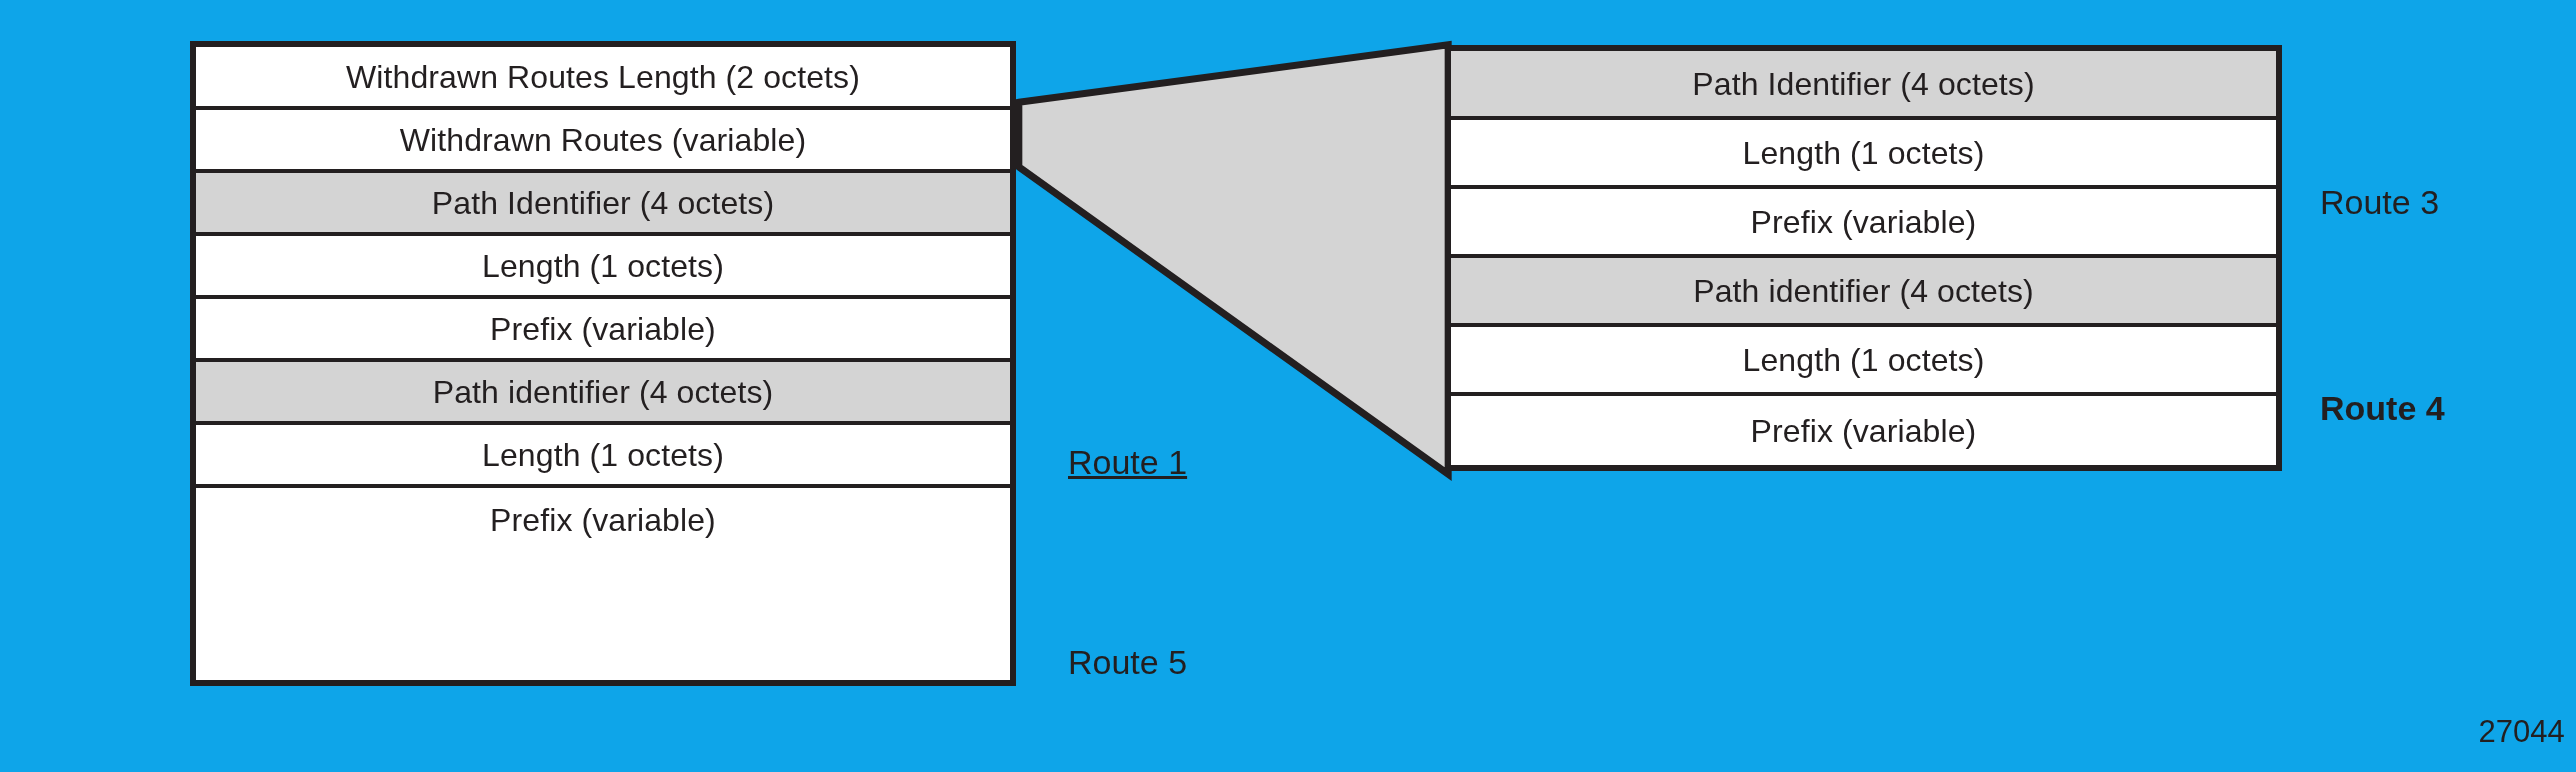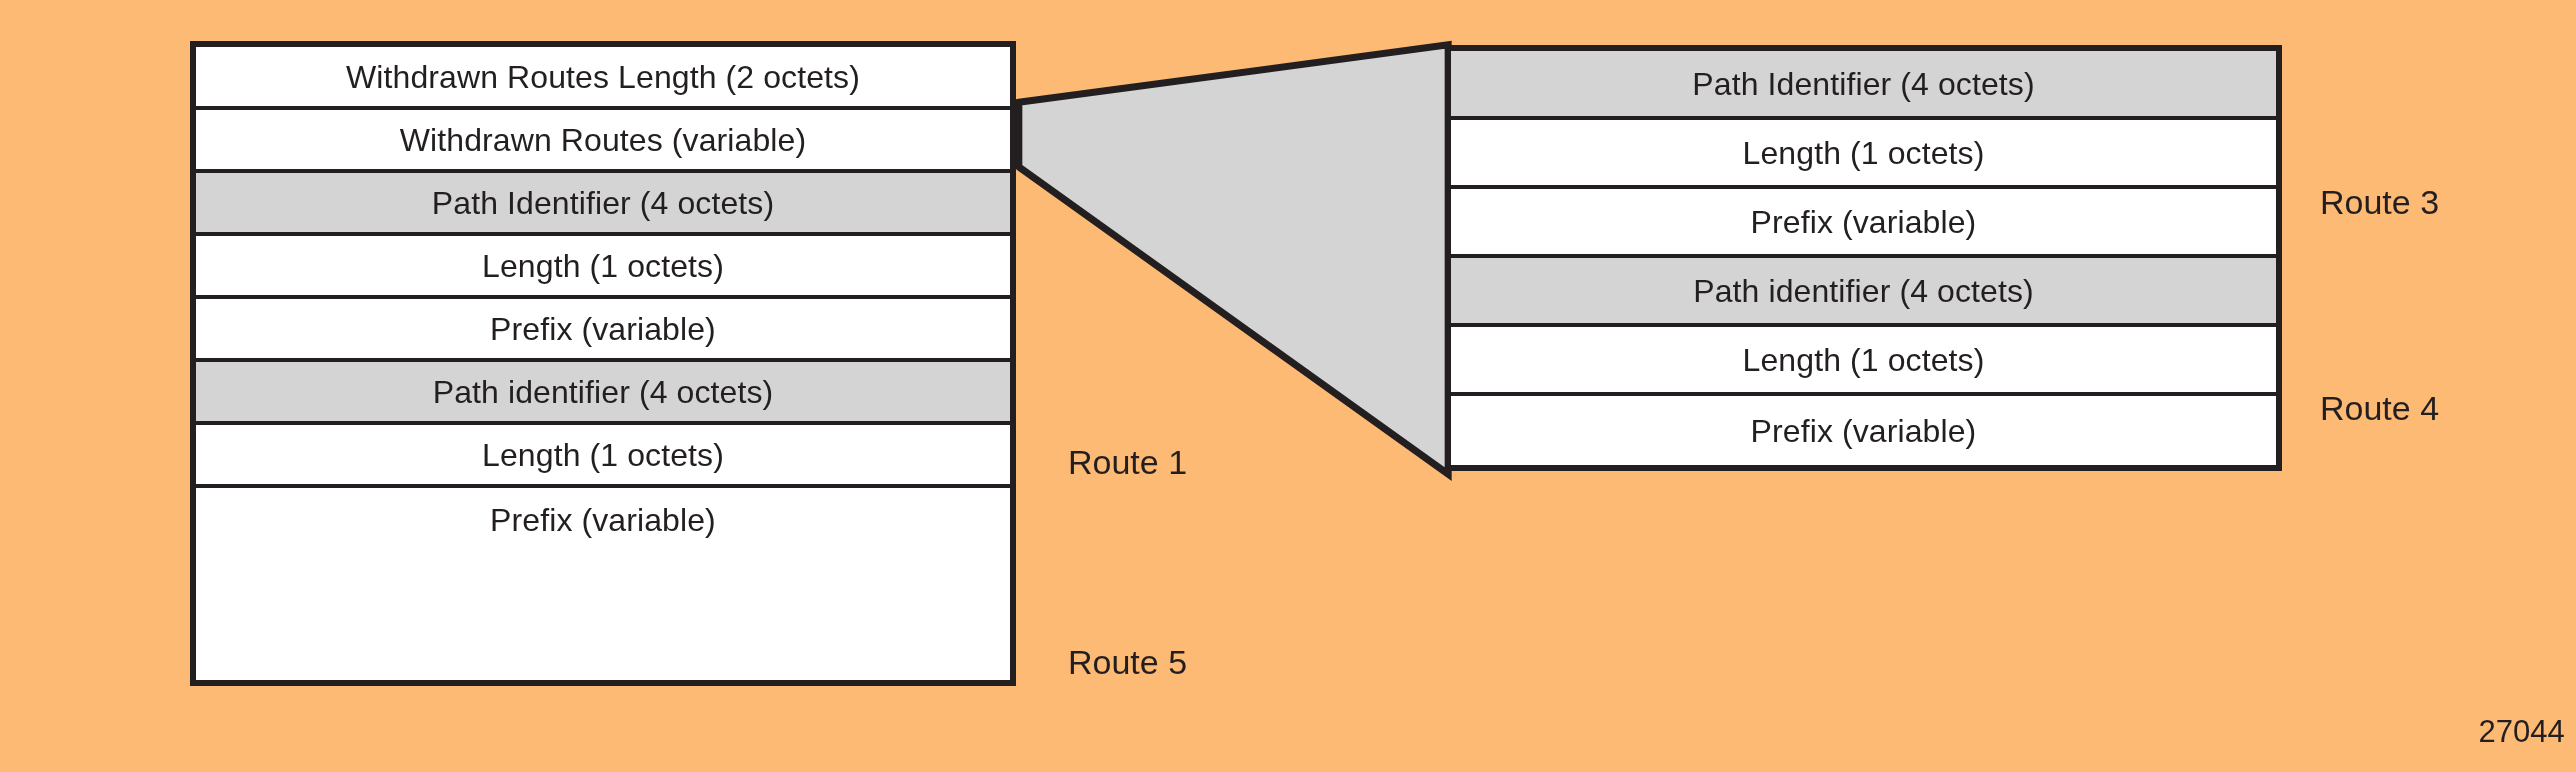--- a/index.html
+++ b/index.html
@@ -11,21 +11,21 @@
 
   body {
     font-family: "Liberation Sans", sans-serif;
     color: #231f20;
   }
 
   #figure {
     position: relative;
     width: 2576px;
     height: 772px;
-    background: #fdba74;
+    background: #0ea5e9;
     overflow: hidden;
   }
 
   
   .field-table {
     position: absolute;
     box-sizing: border-box;
     border: 6.3px solid #231f20;
     background: #ffffff;
   }
@@ -84,24 +84,24 @@
   
   .route-label {
     position: absolute;
     font-size: 34px;
     line-height: 1;
     color: #231f20;
     white-space: nowrap;
     margin-top: 48px;
   }
 
-  #route-1-label { left: 1068px; top: 397px; }
+  #route-1-label { left: 1068px; top: 397px; text-decoration: underline; }
   #route-2-label { left: 1068px; top: 597px; }
   #route-3-label { left: 2320px; top: 137px; }
-  #route-4-label { left: 2320px; top: 343px; }
+  #route-4-label { left: 2320px; top: 343px; font-weight: bold; }
 
   
   #connector {
     position: absolute;
     left: 1009px;
     top: 35px;
     width: 449px;
     height: 449px;
     overflow: visible;
   }

